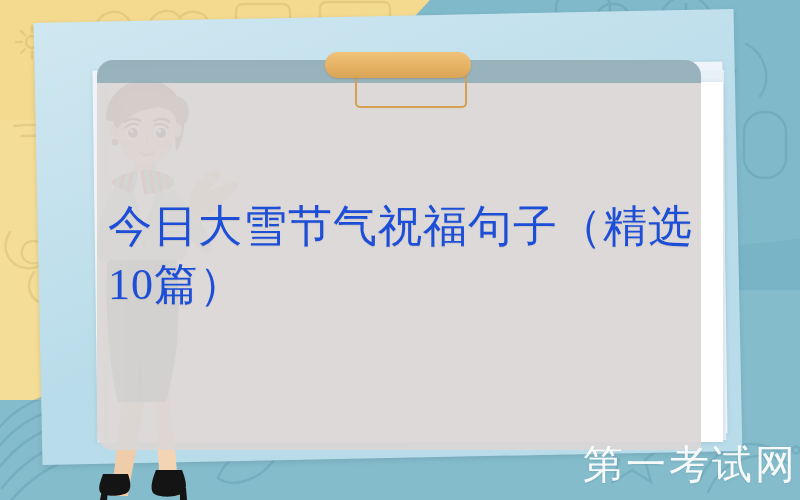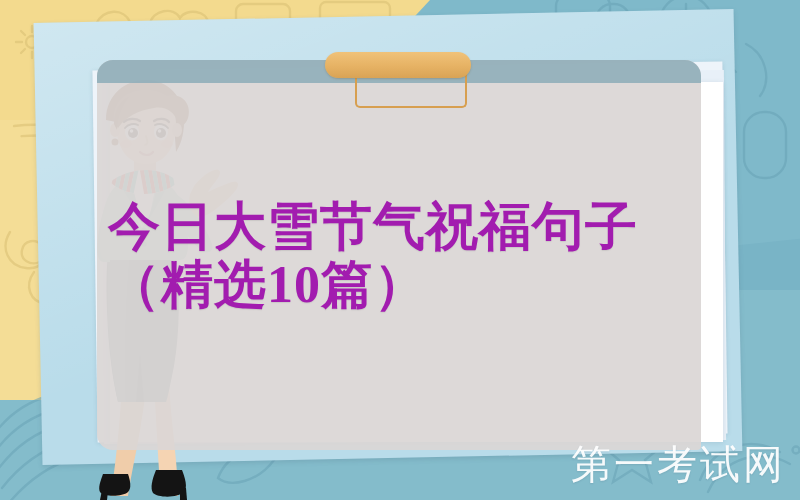--- a/index.html
+++ b/index.html
@@ -98,32 +98,32 @@
   .clip-bar{
     position:absolute;left:0;top:6px;width:146px;height:26px;
     border-radius:13px;
     background:linear-gradient(180deg,#f0c279 0%,#e6b264 55%,#d9a355 100%);
     box-shadow:0 1px 2px rgba(110,80,30,.25);
   }
 
   
   .title{
     position:absolute;left:108px;top:198px;width:620px;
-    color:#a21caf;
-    font-size:52px;
+    color:#1d4ed8;
+    font-size:44px;
     line-height:58px;
     letter-spacing:1px;
-    font-weight:700;
+    font-weight:400;
     text-shadow:0 1px 1px rgba(120,120,120,.18);
     white-space:pre-wrap;
   }
 
   
   .watermark{
-    position:absolute;right:14px;bottom:8px;
+    position:absolute;right:2px;bottom:8px;
     color:#ffffff;
     font-size:40px;
     letter-spacing:3px;
     opacity:.93;
     text-shadow:0 1px 2px rgba(90,130,150,.30);
   }
 </style>
 </head>
 <body>
 

